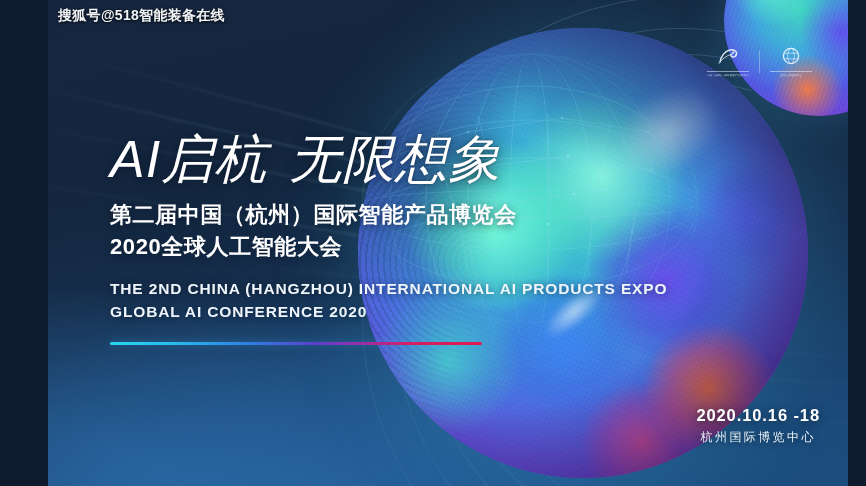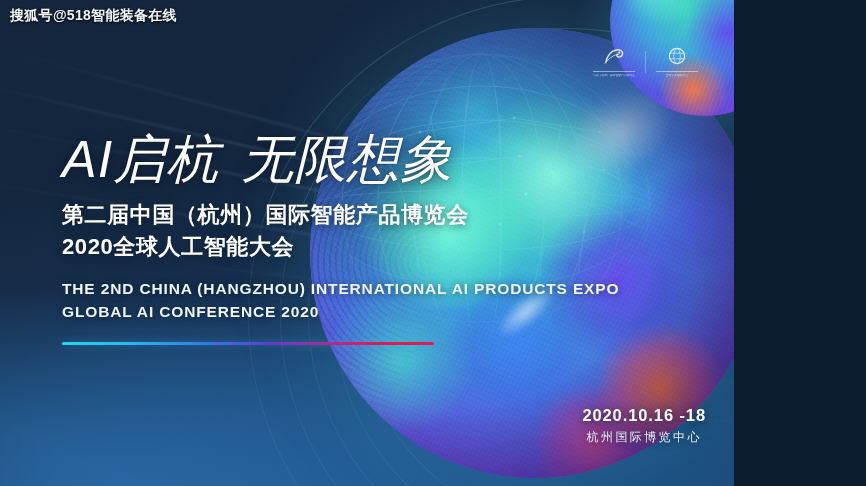--- a/index.html
+++ b/index.html
@@ -5,26 +5,27 @@
   * { margin:0; padding:0; box-sizing:border-box; }
   html,body {
     width:866px; height:486px;
     overflow:hidden;
     background:#0d1b2e;
     font-family:"Liberation Sans","DejaVu Sans",sans-serif;
   }
 
   #poster {
     position:relative;
-    width:734px; height:486px;
+    width:800px; height:486px;
     overflow:hidden;
     background:
       radial-gradient(ellipse 120% 80% at 12% 105%, #2a6ba8 0%, rgba(42,107,168,0) 58%),
       radial-gradient(ellipse 90% 70% at 45% 100%, #1e5186 0%, rgba(30,81,134,0) 62%),
       linear-gradient(168deg, #16263f 0%, #14273f 32%, #173355 62%, #1b4775 85%, #1d5285 100%);
+    margin-left: 48px;
   }
 
   
   .streaks { position:absolute; inset:0; overflow:hidden; pointer-events:none; }
   .streak {
     position:absolute;
     height:1.5px;
     background:linear-gradient(90deg, rgba(160,200,240,0) 0%, rgba(170,210,245,.30) 35%, rgba(200,230,255,.42) 55%, rgba(160,200,240,0) 100%);
     filter:blur(1.1px);
     transform-origin:left center;

